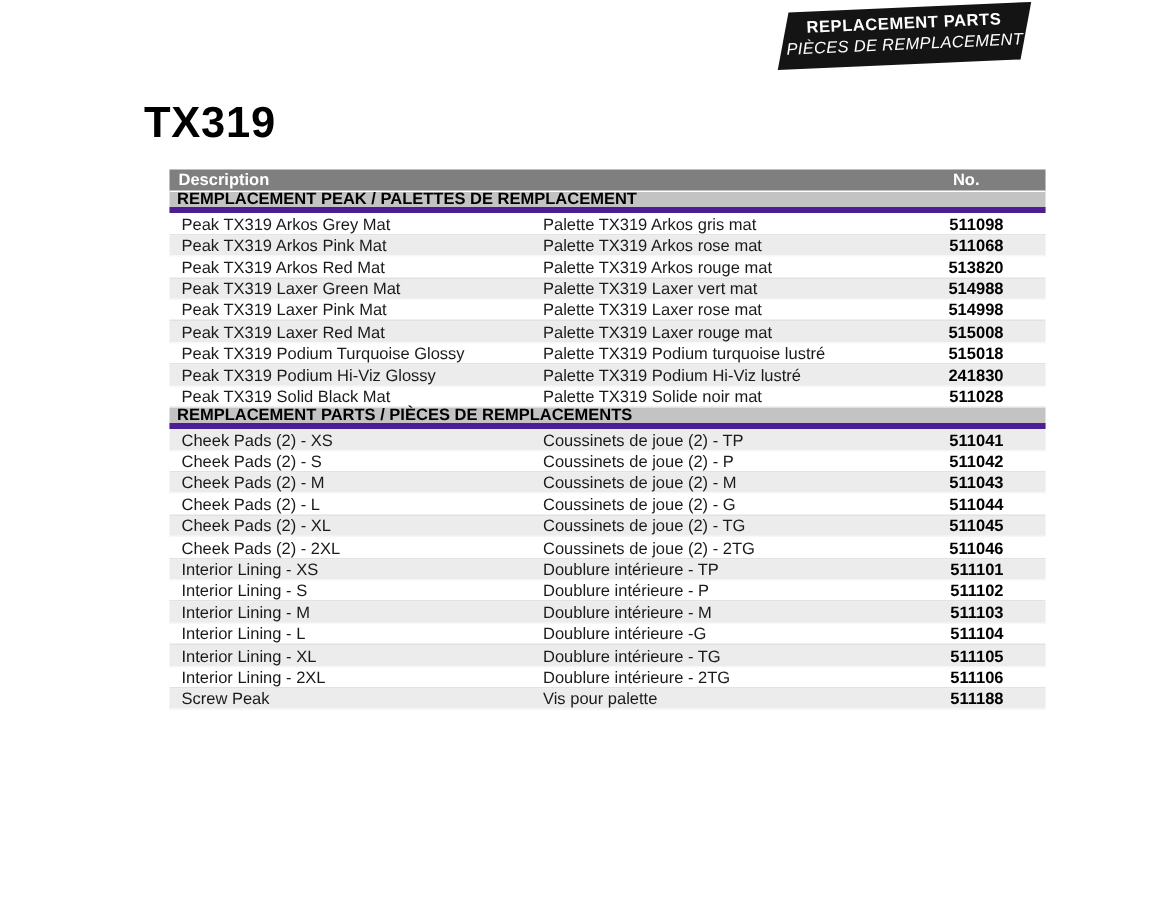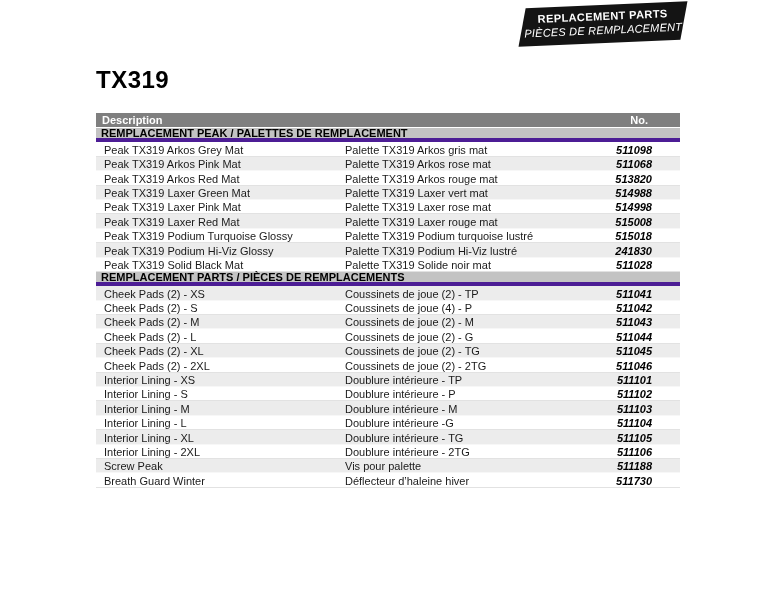--- a/index.html
+++ b/index.html
@@ -42,47 +42,47 @@
   }
   .badge-line1 { font-size: 11px; font-weight: bold; letter-spacing: 0.4px; }
   .badge-line2 { font-size: 11px; font-style: italic; letter-spacing: 0.2px; }
 
   
   .title {
     position: absolute;
     left: 96px;
     top: 66px;
     margin: 0;
-    font-size: 24px;
+    font-size: 29px;
     font-weight: bold;
     letter-spacing: 0.5px;
     color: #000000;
   }
 
   
   .parts-table {
     position: absolute;
-    left: 96px;
+    left: 113px;
     top: 113px;
     width: 584px;
     font-size: 11px;
     color: var(--body-text, #1a1a1a);
   }
   .thead {
     display: flex;
     align-items: center;
     height: 15px;
     background: var(--header-bg, #7f7f7f);
     color: var(--header-text, #ffffff);
     font-weight: bold;
     border-bottom: 1px solid #ffffff;
     box-sizing: border-box;
   }
   .thead .h-desc { padding-left: 6px; flex: 1; }
-  .thead .h-no  { width: 90px; text-align: right; padding-right: 32px; box-sizing: border-box; }
+  .thead .h-no  { width: 90px; text-align: right; padding-right: 44px; box-sizing: border-box; }
 
   .section-row {
     display: flex;
     align-items: center;
     height: 14.4px;
     background: var(--section-bg, #c3c3c3);
     font-weight: bold;
     color: #000000;
     padding-left: 5px;
     box-sizing: border-box;
@@ -105,21 +105,20 @@
     overflow: hidden;
   }
   .cell-fr { flex: 1; white-space: nowrap; overflow: hidden; }
   .cell-no {
     width: 90px;
     text-align: right;
     padding-right: 28px;
     box-sizing: border-box;
     font-weight: bold;
     color: #000000;
-    font-style: italic;
   }
 </style>
 </head>
 <body>
 
 <div class="page" style="--header-bg: #7f7f7f; --header-text: #ffffff; --section-bg: #c3c3c3; --row-bg: #ffffff; --stripe-bg: #ececec; --body-text: #1a1a1a; --page-bg: #ffffff; --badge-bg: #141414; --badge-text: #ffffff;">
 
   <div class="badge">
     <div class="badge-bg"></div>
     <div class="badge-text">
@@ -183,21 +182,21 @@
           <span class="cell-no">511028</span>
         </div>
         <div class="section-row">REMPLACEMENT PARTS / PIÈCES DE REMPLACEMENTS</div>
         <div class="data-row stripe">
           <span class="cell-en">Cheek Pads (2) - XS</span>
           <span class="cell-fr">Coussinets de joue (2) - TP</span>
           <span class="cell-no">511041</span>
         </div>
         <div class="data-row">
           <span class="cell-en">Cheek Pads (2) - S</span>
-          <span class="cell-fr">Coussinets de joue (4) - P</span>
+          <span class="cell-fr">Coussinets de joue (2) - P</span>
           <span class="cell-no">511042</span>
         </div>
         <div class="data-row stripe">
           <span class="cell-en">Cheek Pads (2) - M</span>
           <span class="cell-fr">Coussinets de joue (2) - M</span>
           <span class="cell-no">511043</span>
         </div>
         <div class="data-row">
           <span class="cell-en">Cheek Pads (2) - L</span>
           <span class="cell-fr">Coussinets de joue (2) - G</span>
@@ -241,21 +240,16 @@
         <div class="data-row">
           <span class="cell-en">Interior Lining - 2XL</span>
           <span class="cell-fr">Doublure intérieure - 2TG</span>
           <span class="cell-no">511106</span>
         </div>
         <div class="data-row stripe">
           <span class="cell-en">Screw Peak</span>
           <span class="cell-fr">Vis pour palette</span>
           <span class="cell-no">511188</span>
         </div>
-        <div class="data-row">
-          <span class="cell-en">Breath Guard Winter</span>
-          <span class="cell-fr">Déflecteur d’haleine hiver</span>
-          <span class="cell-no">511730</span>
-        </div>
       </div>
   </div>
 
 </div>
 
 </body></html>

